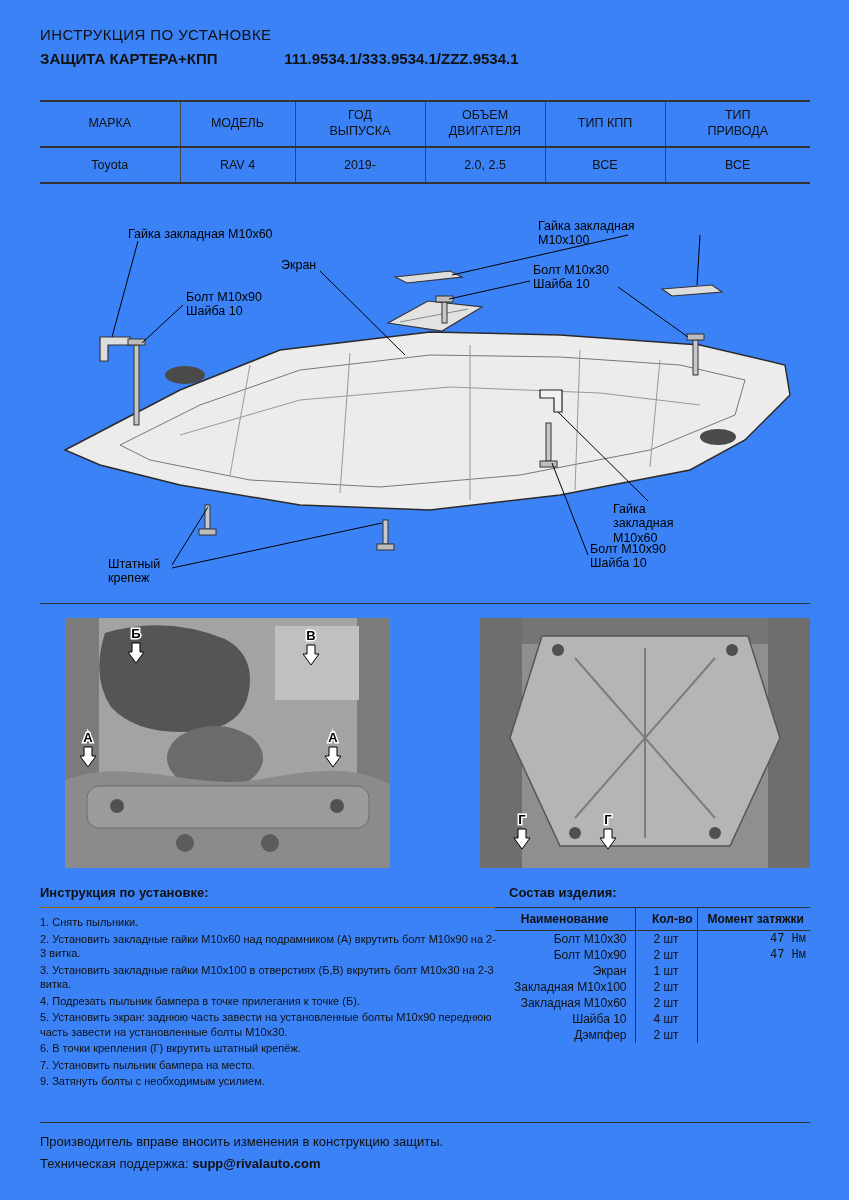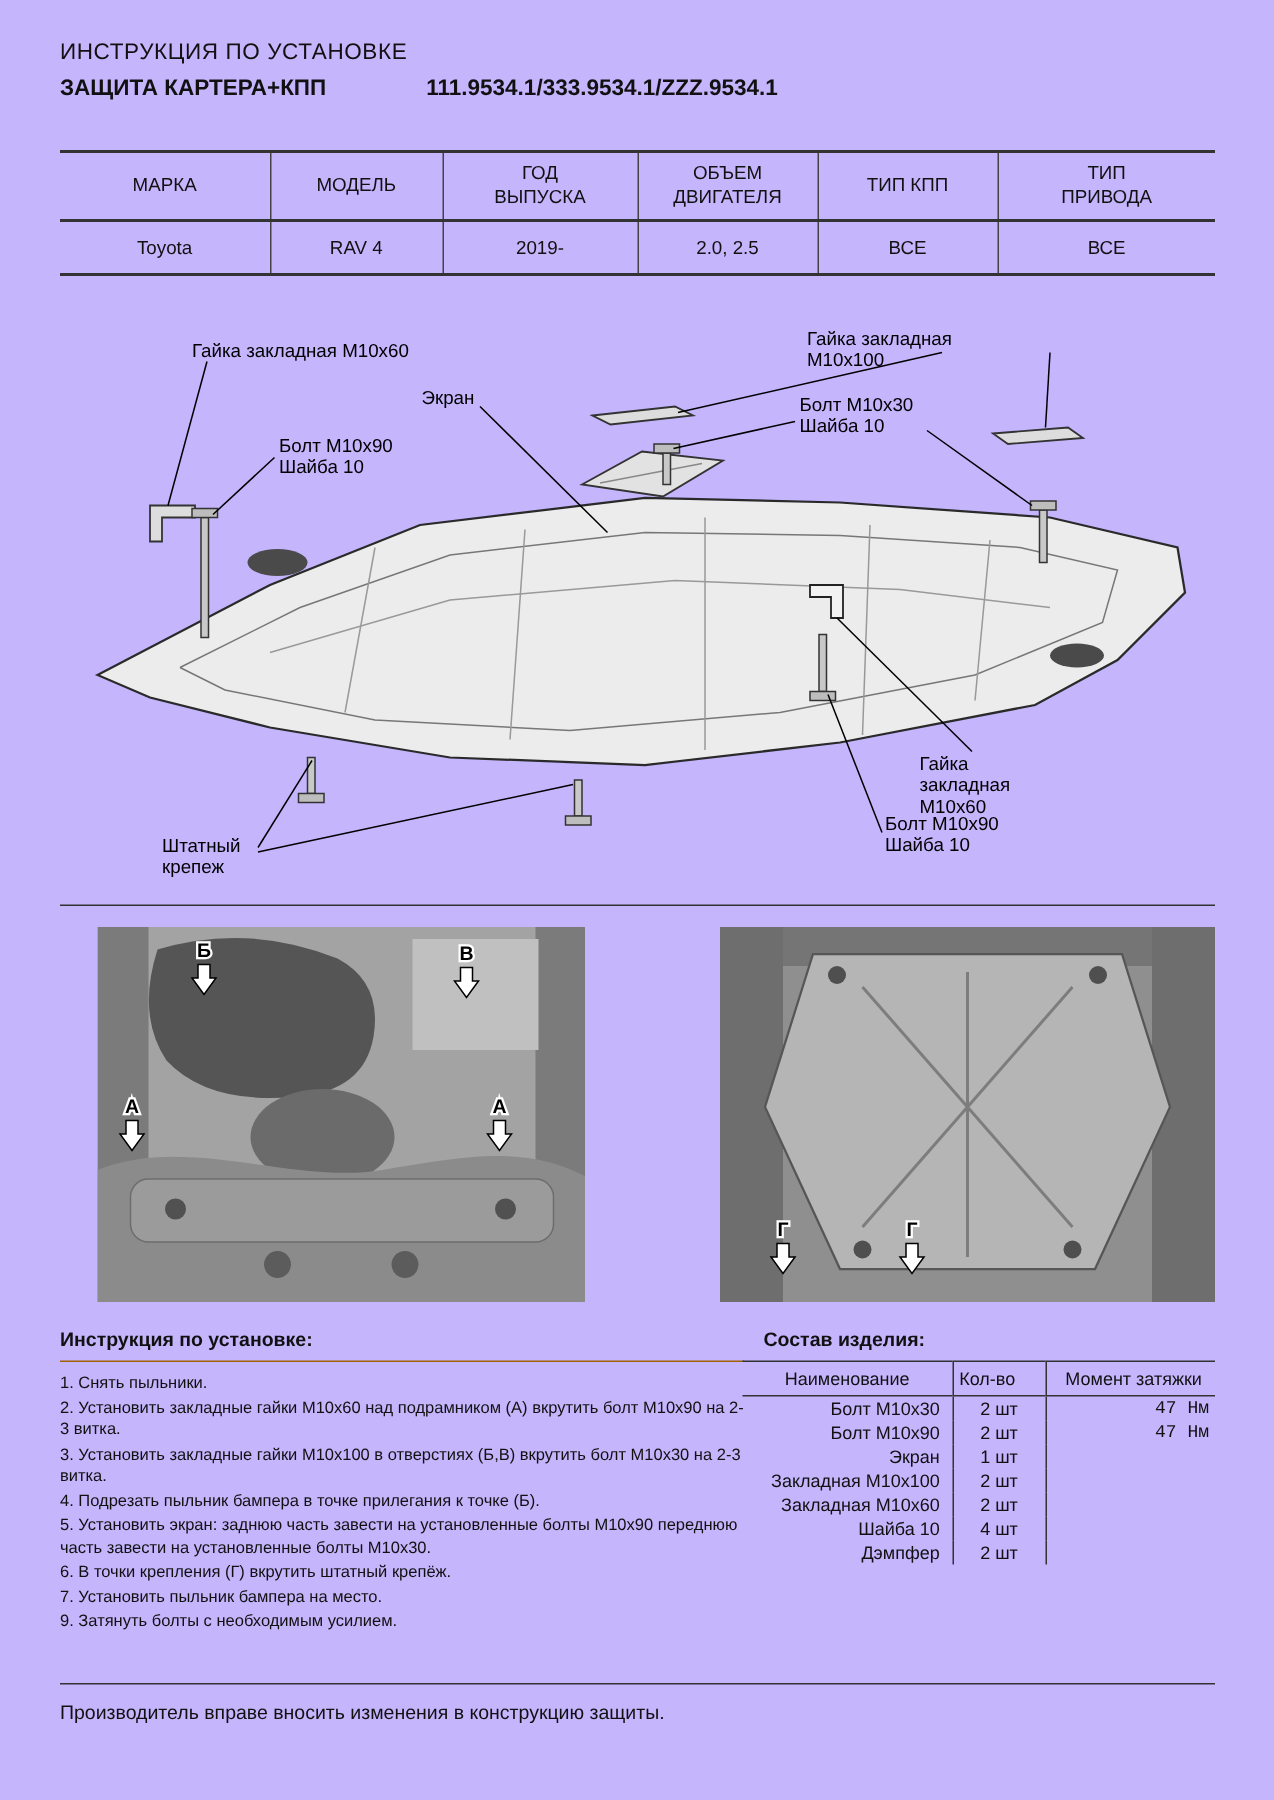--- a/index.html
+++ b/index.html
@@ -1,18 +1,18 @@
 <!DOCTYPE html>
 <html><head>
 <meta charset="utf-8">
 <style>
   * { margin:0; padding:0; box-sizing:border-box; }
   html,body { background:#fff; }
   body { font-family:"Liberation Sans", sans-serif; color:#111; }
-  .page { position:relative; width:849px; height:1200px; background:#c4b5fd; overflow:hidden; margin:0 auto; }
+  .page { position:relative; width:849px; height:1200px; background:#3b82f6; overflow:hidden; margin:0 auto; }
 
   
   .doc-header { position:absolute; left:40px; top:26px; width:770px; }
   .doc-title { font-size:15px; letter-spacing:.4px; }
   .doc-subtitle { margin-top:7px; font-size:15px; font-weight:bold; }
   .doc-subtitle .product { display:inline-block; min-width:240px; }
 
   
   table.spec { position:absolute; left:40px; top:100px; width:770px; border-collapse:collapse;
                border-top:2px solid #333; border-bottom:2px solid #333; font-size:12.5px; }
@@ -38,23 +38,23 @@
   .instructions { position:absolute; left:40px; top:885px; width:456px; }
   .sec-title { font-size:13px; font-weight:bold; margin-bottom:7px; }
   .steps { border-top:1px solid #a16207; padding-top:7px; font-size:11px; line-height:1.32; }
   .step { margin-bottom:2px; }
 
   
   .parts { position:absolute; left:495px; top:885px; width:315px; }
   .parts .sec-title { margin-left:14px; }
   table.parts-table { width:315px; border-collapse:collapse; font-size:12px; }
   table.parts-table thead tr { border-top:1.5px solid #333; border-bottom:1.5px solid #333; }
-  table.parts-table th { font-weight:normal; padding:4px 4px; }
+  table.parts-table th { font-weight:bold; padding:4px 4px; }
   table.parts-table th:nth-child(1) { text-align:center; }
-  table.parts-table th:nth-child(2) { text-align:left; }
+  table.parts-table th:nth-child(2) { text-align:right; }
   table.parts-table th:nth-child(3) { text-align:center; padding-left:8px; }
   table.parts-table th:nth-child(2), table.parts-table td:nth-child(2) {
       border-left:1px solid #333; border-right:1px solid #333; }
   table.parts-table td { padding:1px 4px; }
   table.parts-table td:nth-child(1) { text-align:right; padding-right:8px; }
   table.parts-table td:nth-child(2) { text-align:center; }
   table.parts-table td:nth-child(3) { text-align:right; padding-left:8px;font-family:Liberation Mono, monospace; }
 
   
   .footer { position:absolute; left:40px; top:1122px; width:770px; border-top:1.5px solid #333; padding-top:11px; font-size:13px; }
@@ -310,15 +310,19 @@
           <td>Дэмпфер</td>
           <td>2 шт</td>
           <td></td>
         </tr>
       </tbody>
     </table>
   </div>
 
   <div class="footer">
     <div class="f1">Производитель вправе вносить изменения в конструкцию защиты.</div>
+    <div class="f2">
+      <span>Техническая поддержка:</span>
+      <span class="email">supp@rivalauto.com</span>
+    </div>
   </div>
 
 </div>
 
 </body></html>

